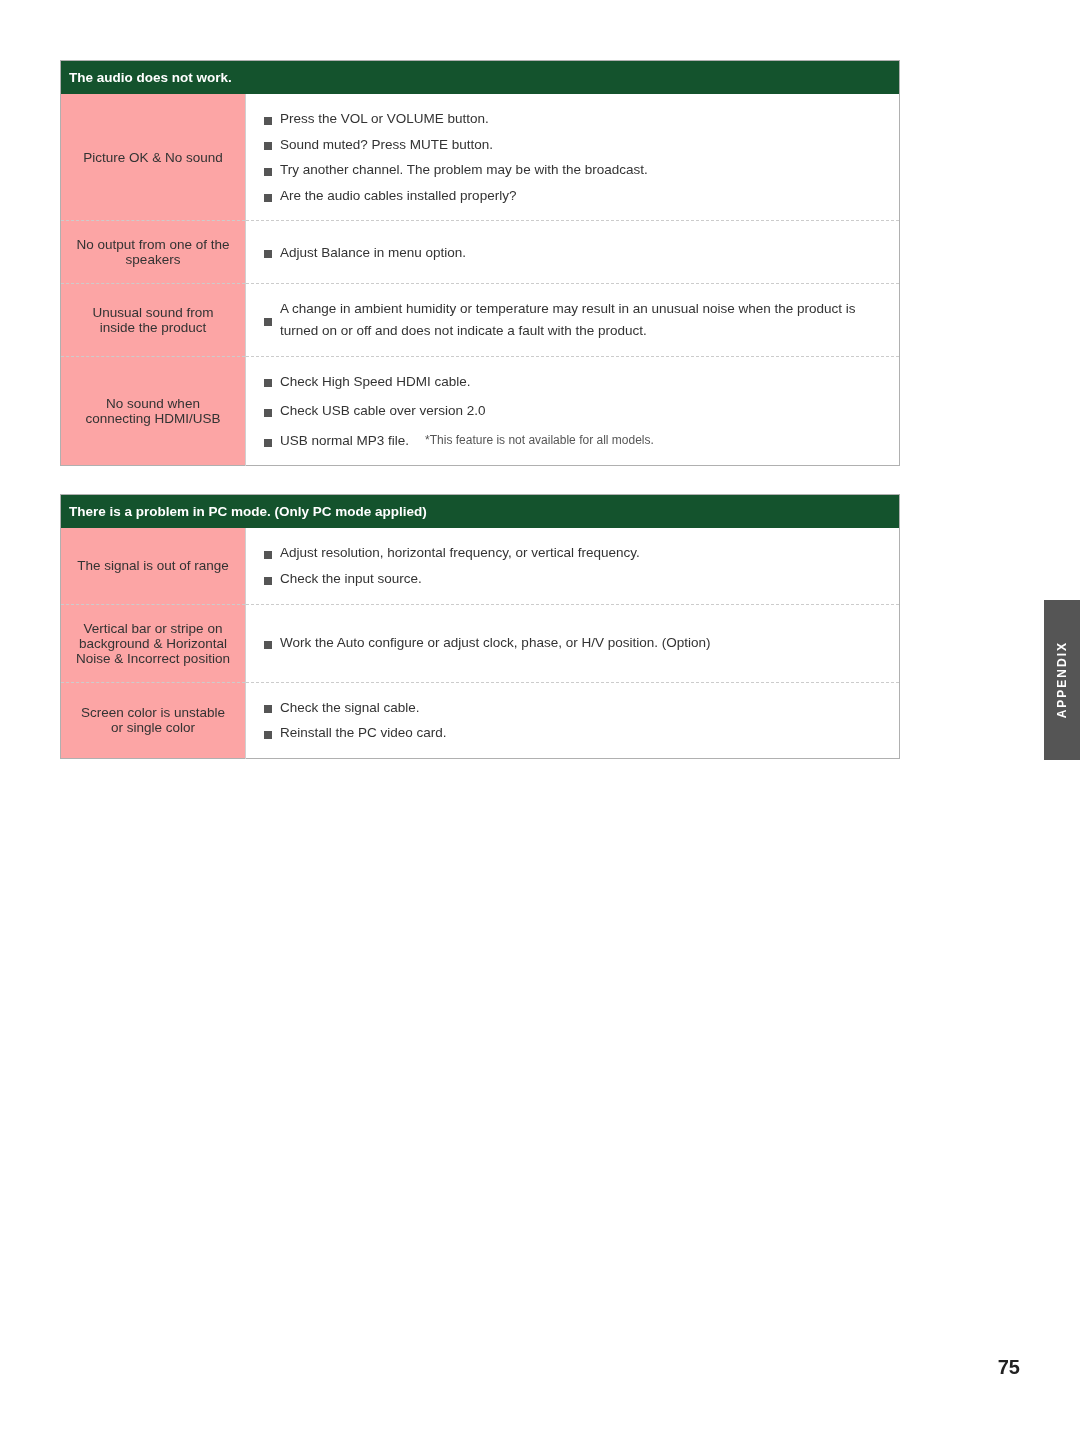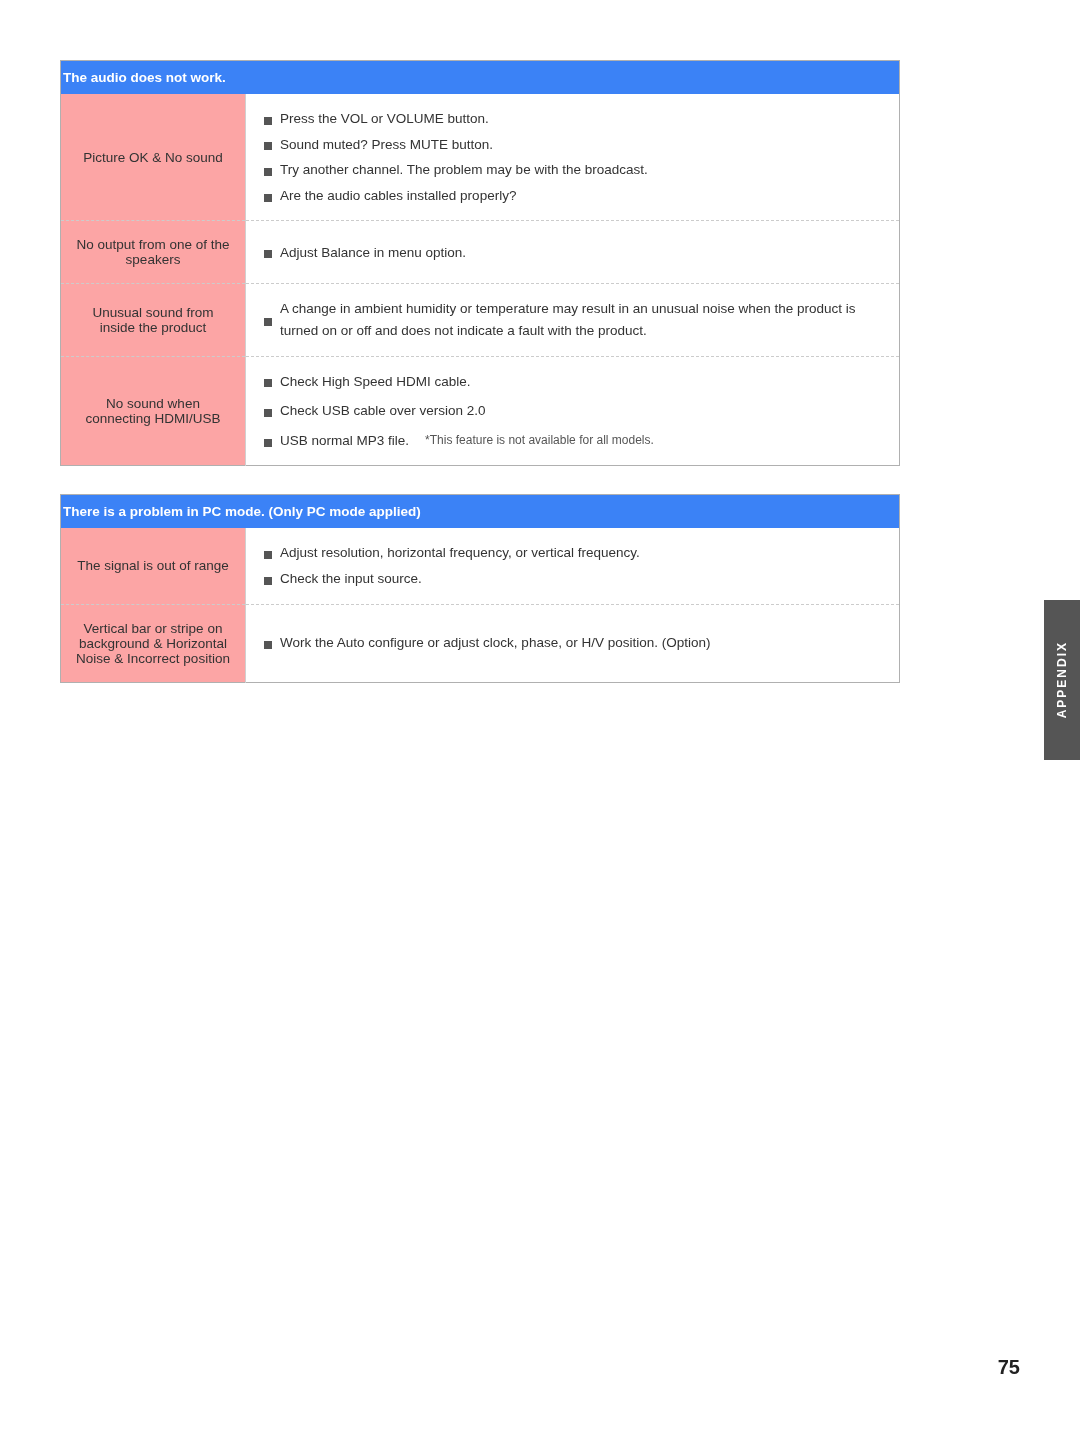--- a/index.html
+++ b/index.html
@@ -20,25 +20,25 @@
 
     
     .trouble-table {
       width: 100%;
       border-collapse: collapse;
       margin-bottom: 28px;
       border: 1px solid #b0b0b0;
     }
 
     .table-header {
-      background: #3b82f6;
+      background: #14532d;
       color: #fff;
       font-weight: bold;
       font-size: 13.5px;
-      padding: 9px 2px;
+      padding: 9px 8px;
     }
 
     .table-row {
       border-top: 1px dashed #ccc;
     }
 
     .table-row:first-of-type {
       border-top: none;
     }
 
@@ -223,20 +223,33 @@
         </tr>
         <tr class="table-row">
           <td class="problem-cell">Vertical bar or stripe on background &amp; Horizontal Noise &amp; Incorrect position</td>
           <td class="solution-cell">
             <div class="bullet-item">
               <span class="bullet-square"></span>
               <span>Work the Auto configure or adjust clock, phase, or H/V position. (Option)</span>
             </div>
           </td>
         </tr>
+        <tr class="table-row">
+          <td class="problem-cell">Screen color is unstable or single color</td>
+          <td class="solution-cell">
+            <div class="bullet-item">
+              <span class="bullet-square"></span>
+              <span>Check the signal cable.</span>
+            </div>
+            <div class="bullet-item">
+              <span class="bullet-square"></span>
+              <span>Reinstall the PC video card.</span>
+            </div>
+          </td>
+        </tr>
       </tbody>
   </table>
 
 </div>
 
 <div class="appendix-sidebar">
   <span class="appendix-text">APPENDIX</span>
 </div>
 
 <div class="page-number">75</div>

